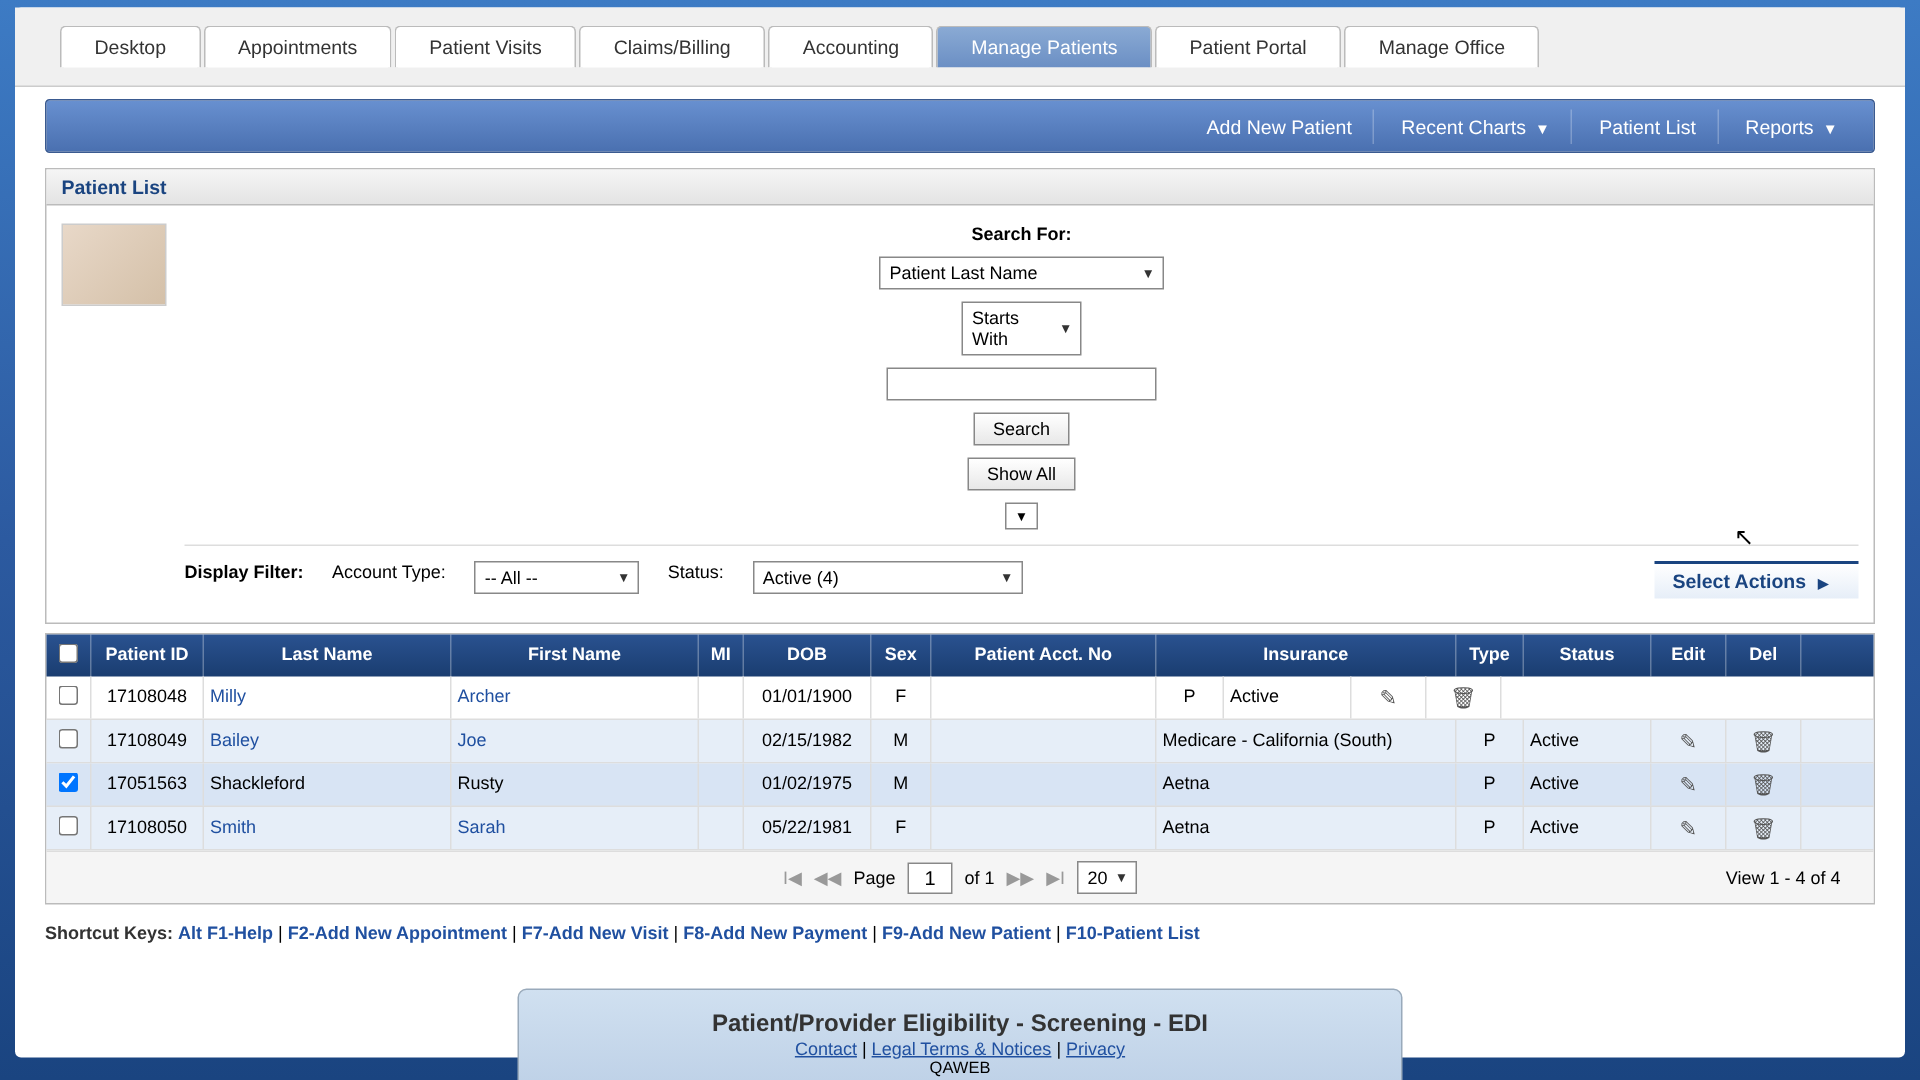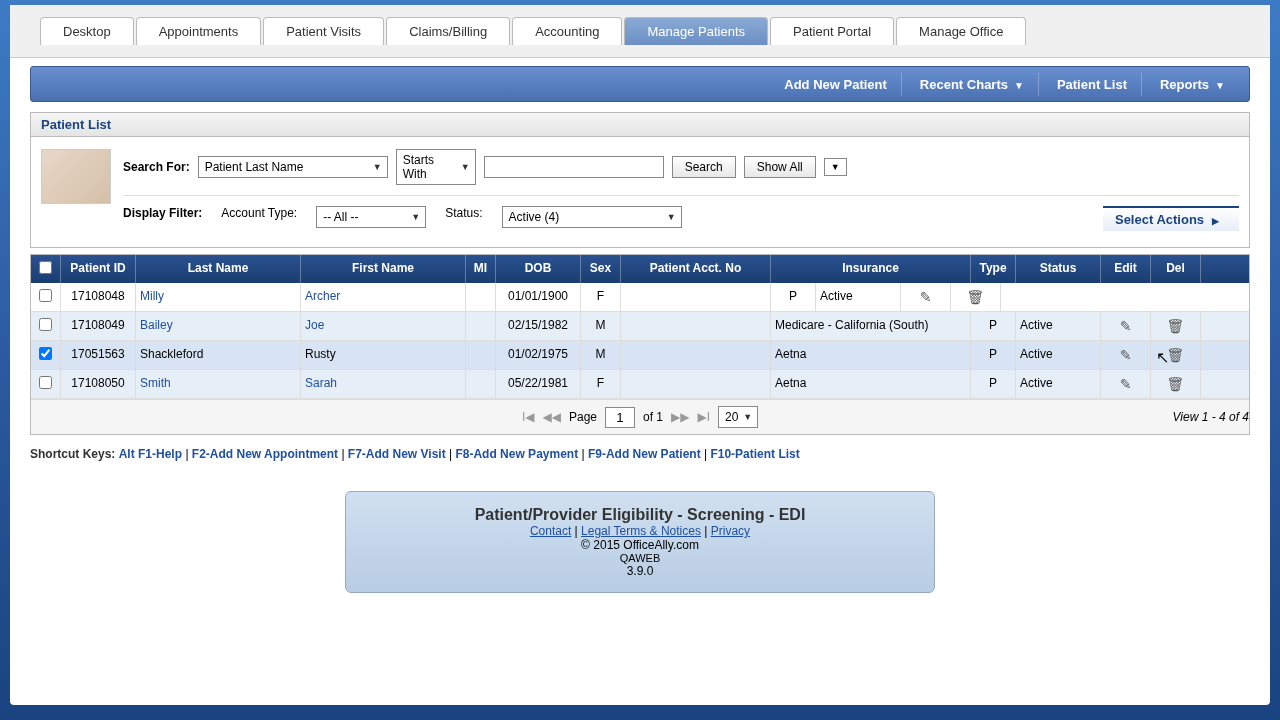--- a/index.html
+++ b/index.html
@@ -47,21 +47,21 @@
   border-radius: 3px;
   display: flex;
   justify-content: flex-end;
   align-items: center;
   height: 36px;
   padding: 0 10px;
   gap: 4px;
 }
 .toolbar-btn {
   color: #fff;
-  font-weight: bold;
+  font-weight: normal;
   font-size: 13px;
   padding: 4px 14px;
   cursor: pointer;
   border-right: 1px solid rgba(255,255,255,0.25);
 }
 .toolbar-btn:last-child { border-right: none; }
 .caret-down { font-size: 10px; margin-left: 6px; }
 .panel {
   margin-top: 10px;
   border: 1px solid #bbb;
@@ -85,20 +85,21 @@
   height: 55px;
   background: linear-gradient(135deg, #e8d8c8, #d4c0a8);
   border: 1px solid #ccc;
 }
 .search-form { flex: 1; }
 .search-row {
   display: flex;
   align-items: center;
   gap: 8px;
   margin-bottom: 10px;
+  flex-direction: column;
 }
 .search-row label { font-weight: bold; }
 .select, .input {
   border: 1px solid #888;
   padding: 3px 6px;
   font-size: 12px;
   background: #fff;
 }
 .select { padding-right: 20px; position: relative; }
 .select-wrap { position: relative; display: inline-block; }
@@ -198,21 +199,21 @@
   align-items: center;
   justify-content: center;
   padding: 6px;
   background: #f5f5f5;
   border-top: 1px solid #ddd;
   gap: 8px;
   position: relative;
 }
 .pager-btn { color: #999; font-size: 12px; cursor: pointer; }
 .pager input { width: 30px; text-align: center; border: 1px solid #888; padding: 2px; }
-.pager-right { position: absolute; right: 0; font-style: italic; }
+.pager-right { position: absolute; right: 22px; }
 .shortcuts {
   margin-top: 12px;
   font-size: 12px;
 }
 .shortcuts b { color: #333; }
 .shortcuts a { color: #2050a0; font-weight: bold; text-decoration: none; }
 .footer-box {
   margin: 30px auto 0;
   width: 590px;
   background: linear-gradient(to bottom, #d0e0f0, #b8cce4);
@@ -378,20 +379,19 @@
       <span id="shortcuts-list"> <a>Alt F1-Help</a>  |  <a>F2-Add New Appointment</a>  |  <a>F7-Add New Visit</a>  |  <a>F8-Add New Payment</a>  |  <a>F9-Add New Patient</a>  |  <a>F10-Patient List</a></span>
     </div>
 
     <div class="footer-box">
       <div class="footer-title">Patient/Provider Eligibility - Screening - EDI</div>
       <div class="footer-links">
         <a>Contact</a> |
         <a>Legal Terms &amp; Notices</a> |
         <a>Privacy</a>
       </div>
-      <div>© 2015 OfficeAlly.com</div>
       <div style="font-size:11px">QAWEB</div>
       <div>3.9.0</div>
     </div>
   </div>
 </div>
 
 <div class="cursor">↖</div>
 
 </body></html>

